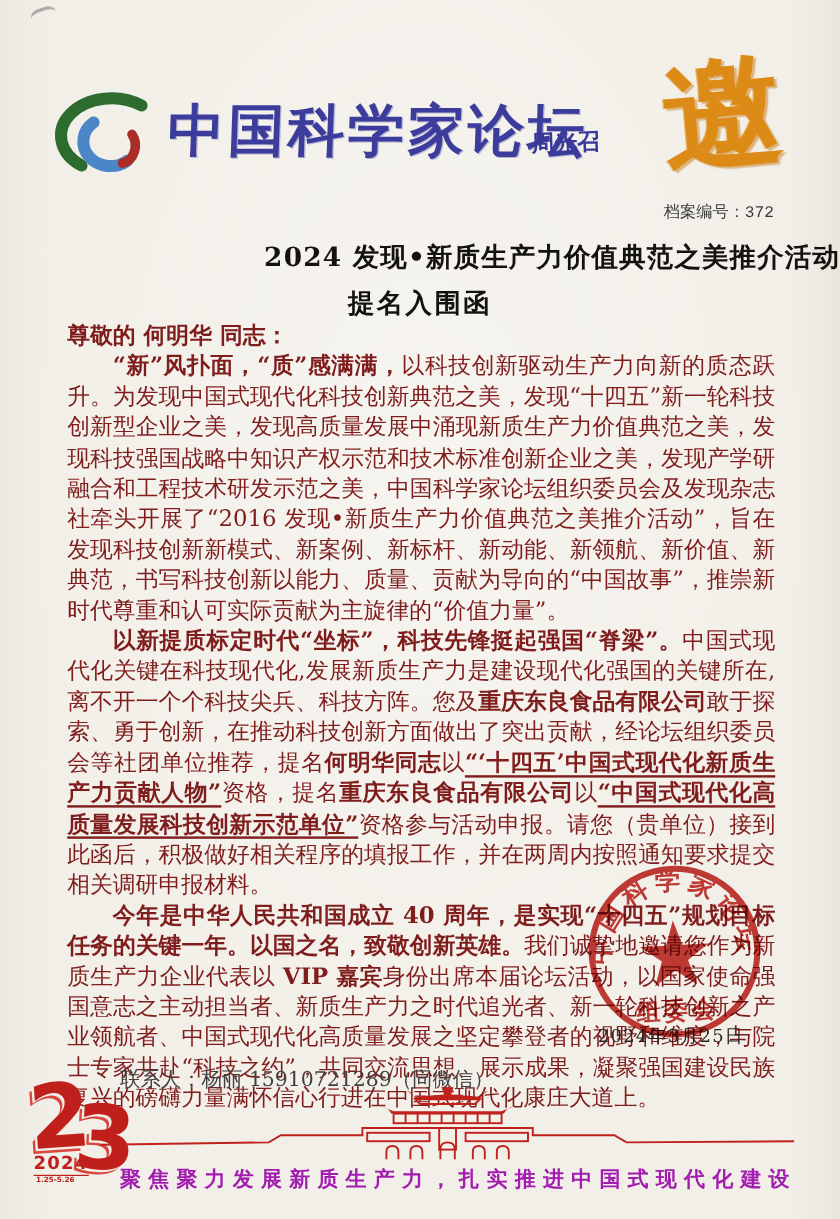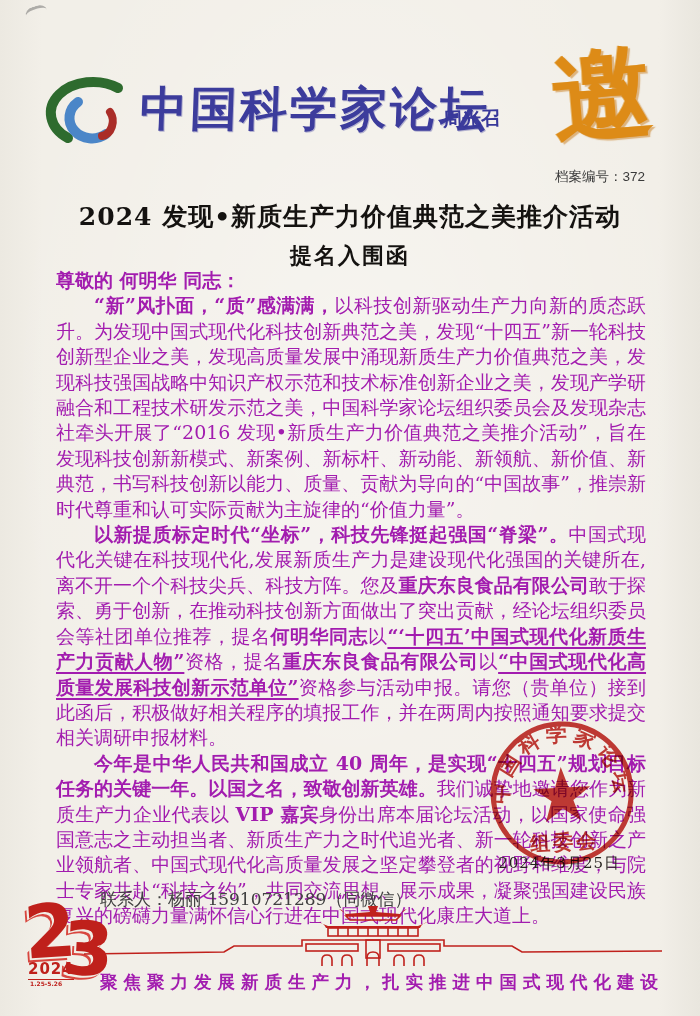--- a/index.html
+++ b/index.html
@@ -19,31 +19,31 @@
   .logo-svg{position:absolute;left:34px;top:74px;}
   .org-name{position:absolute;left:140px;top:78px;font-size:47px;font-weight:bold;
     color:#3c3c9c;letter-spacing:3px;transform:skewX(-2deg);
     text-shadow:1px 1px 0 rgba(60,60,156,.35);white-space:nowrap;}
   .sign{position:absolute;left:443px;top:106px;font-size:19px;font-weight:bold;
     color:#38389a;transform:rotate(-2deg);}
   .seal-char{position:absolute;left:552px;top:44px;font-size:100px;line-height:1;
     font-weight:bold;color:#dd8b17;transform:rotate(-5deg);
     text-shadow:2px 2px 1px rgba(200,120,20,.5), -1px 0 0 rgba(222,150,40,.6);}
   .archive{position:absolute;right:55px;top:168px;font-size:13.5px;color:#3a3a3a;
-    font-family:Liberation Sans, sans-serif;}
+    font-family:Liberation Mono, monospace;}
 
   
   .doc-title{position:absolute;left:0;top:200px;width:100%;text-align:center;
     font-weight:bold;color:#141210;}
-  .doc-title .l1{font-size:25px;letter-spacing:1px;}
+  .doc-title .l1{font-size:22px;letter-spacing:1px;text-align:right;}
   .doc-title .l2{font-size:22px;margin-top:8px;letter-spacing:2px;}
 
   
   .letter-body{position:absolute;left:56px;top:268px;width:590px;
-    font-size:19px;line-height:25.4px;text-align:justify;color:#a21caf;}
+    font-size:19px;line-height:25.4px;text-align:justify;color:#7f1d1d;}
   .letter-body p{margin:0;text-indent:2em;}
   .letter-body p.greet{text-indent:0;}
   .b{font-weight:bold;}
   .u{text-decoration:underline;text-underline-offset:4px;text-decoration-thickness:1.5px;}
 
   .date-line{position:absolute;right:80px;top:854px;font-size:15px;color:#26231f;
     letter-spacing:1px;}
   .contact-line{position:absolute;left:100px;top:888px;font-size:17px;color:#404040;}
 
   

